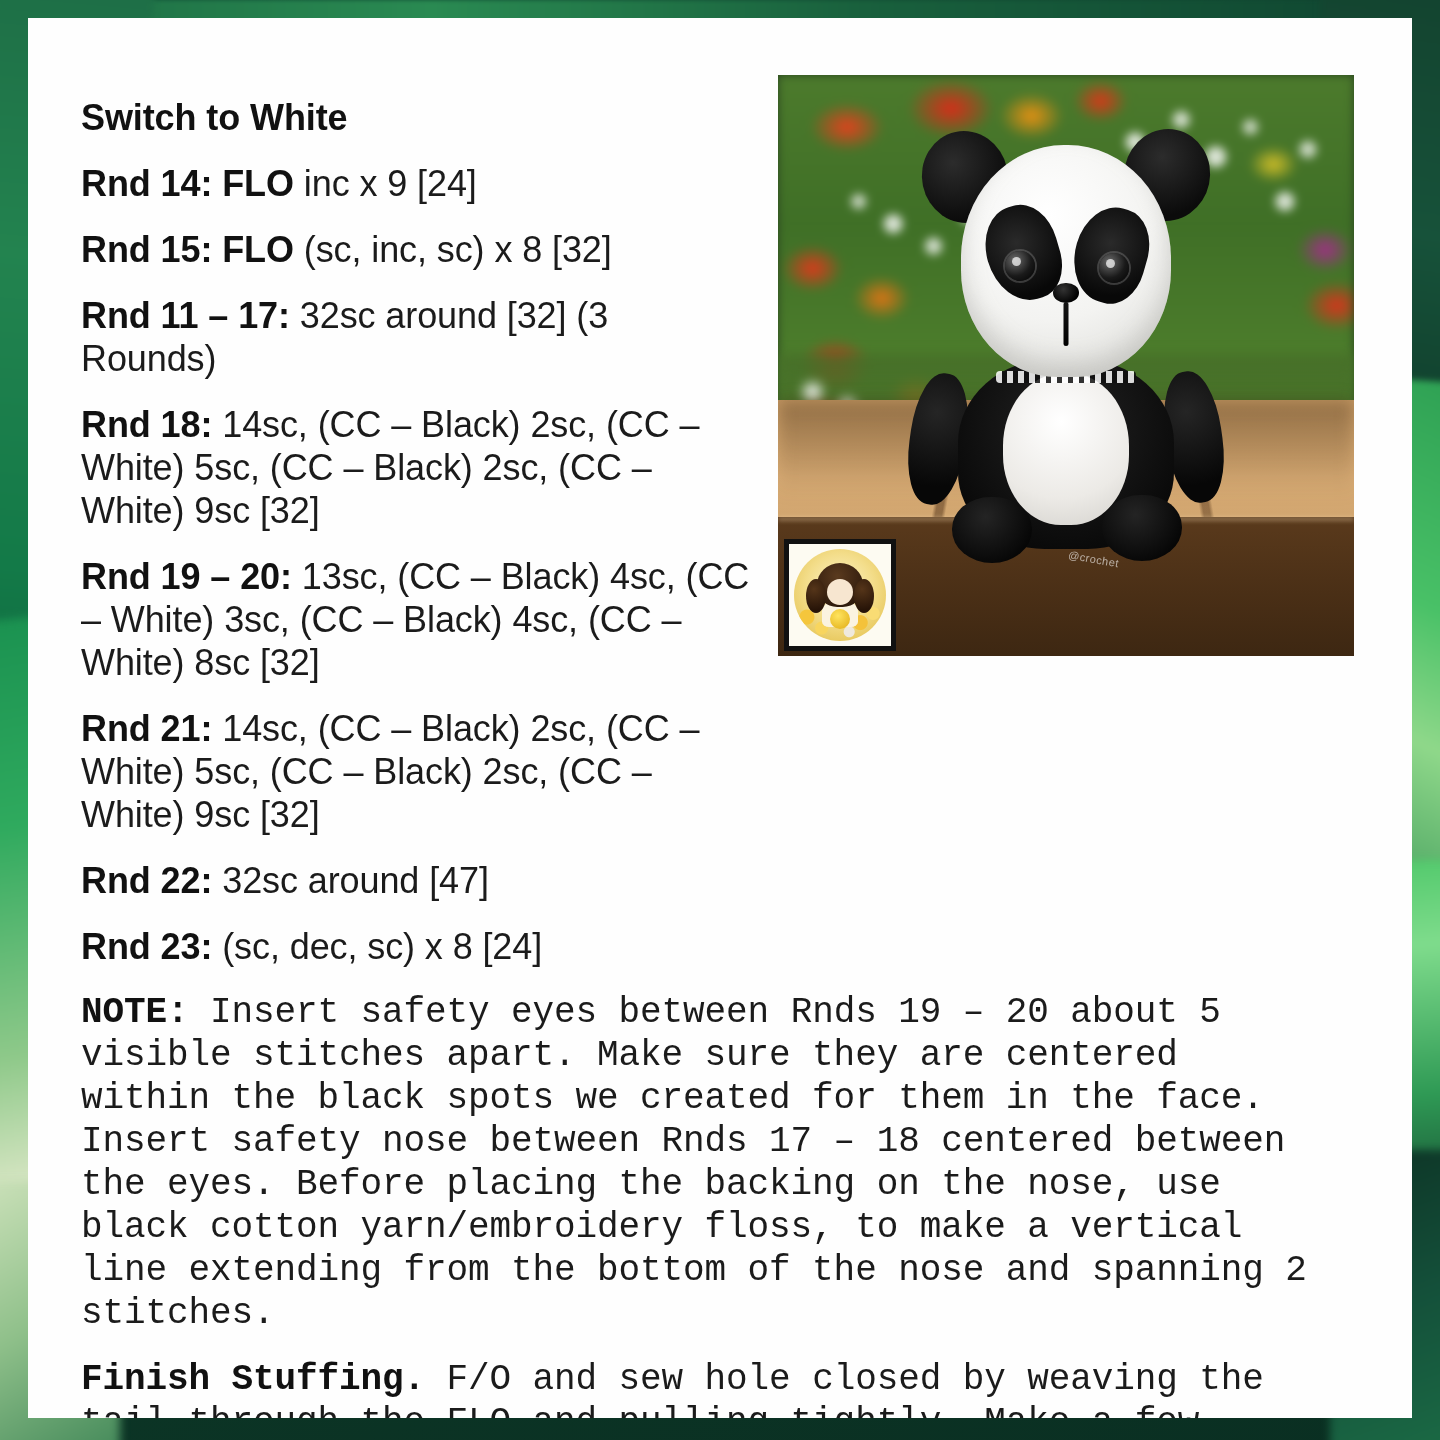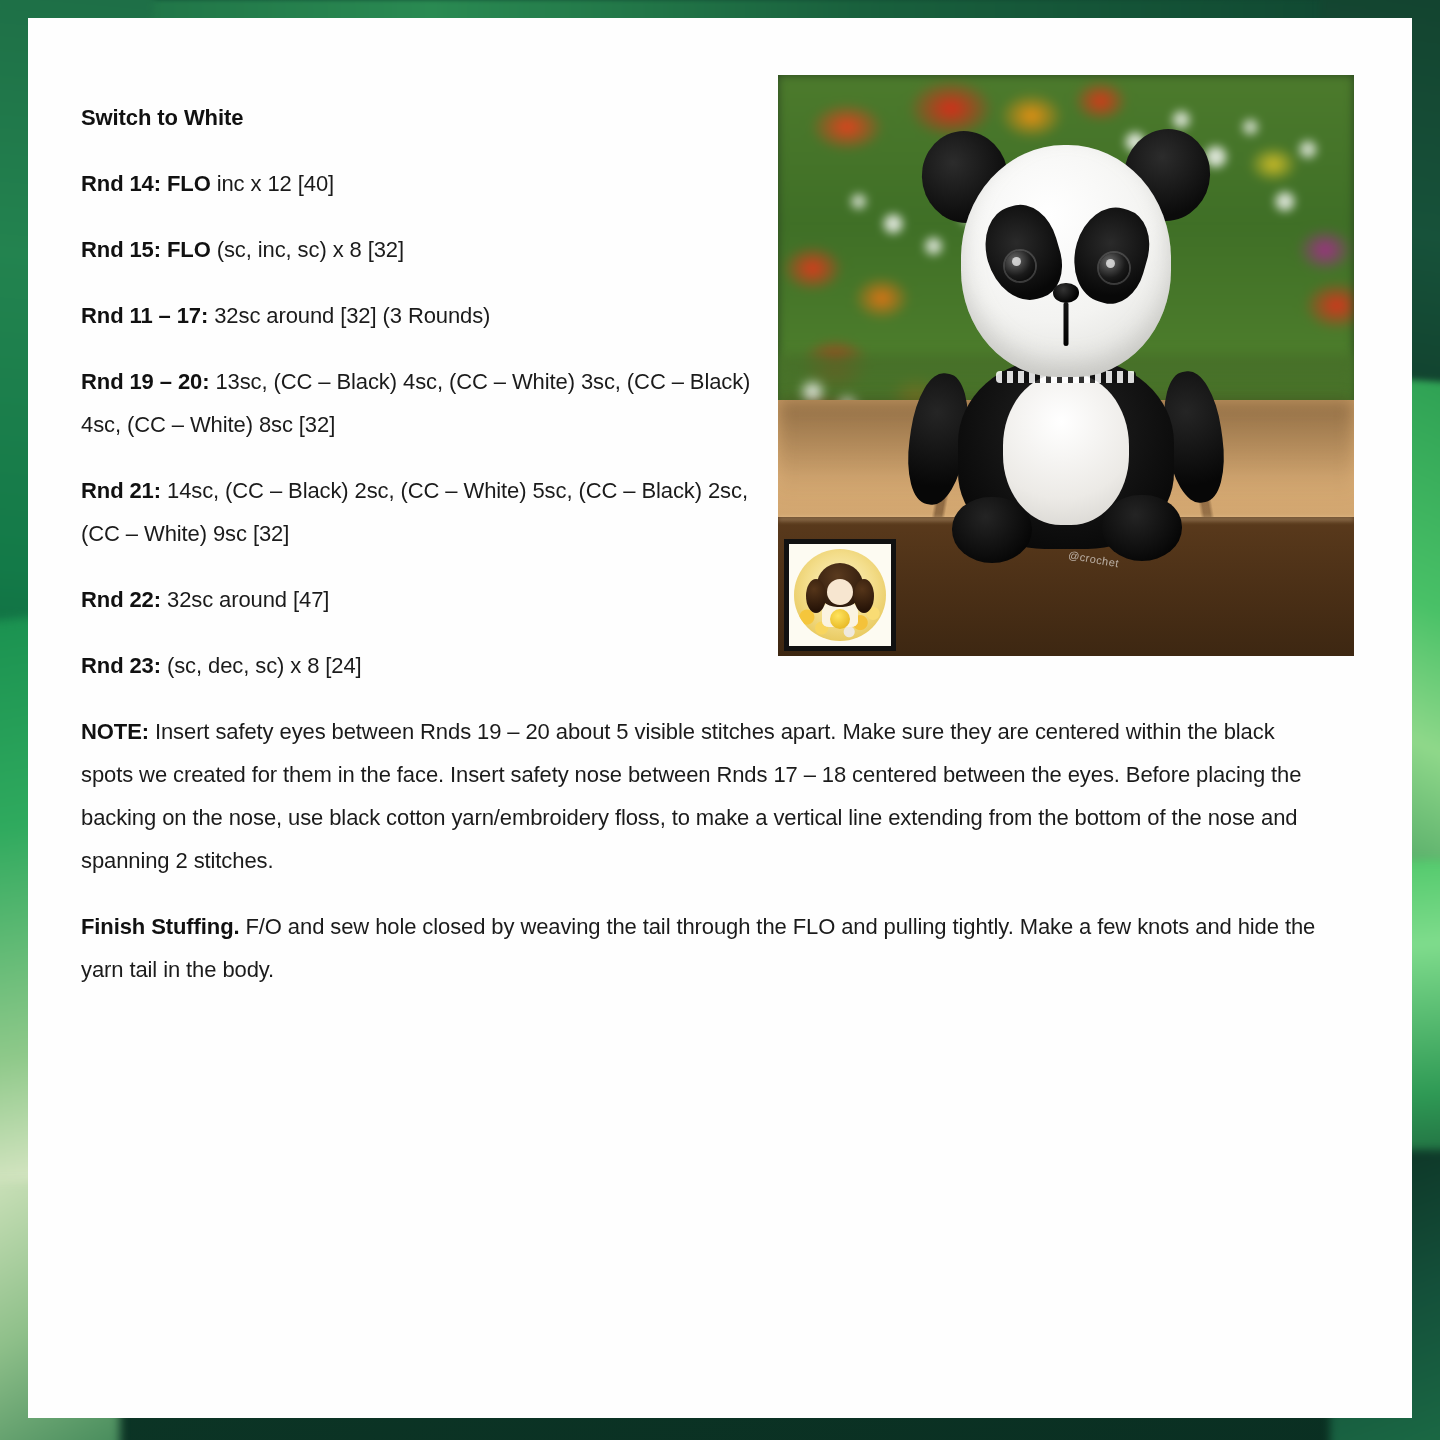--- a/index.html
+++ b/index.html
@@ -70,29 +70,29 @@
   }
 
   .content {
     position:absolute;
     left:53px; top:78px;
     width:1270px;
   }
 
   
   .para {
-    font-size:22px;
+    font-size:36px;
     line-height:43px;
     color:#1b1b1b;
     margin-bottom:23px;
     letter-spacing:-0.1px;
   }
   .para b { font-weight:700; color:#111; }
   .narrow { width:672px; }
-  .wide   { width:1245px; }
+  .wide   { width:1245px;font-family:Liberation Mono, monospace; }
 
   
   .photo-wrap {
     position:absolute;
     left:750px; top:57px;
     width:576px; height:581px;
     z-index:5;
     overflow:hidden;
     background:#2a4520;
   }
@@ -359,31 +359,34 @@
     </div>
   </div>
 
   <div class="content">
 
     <p class="para narrow">
       <b>Switch to White</b>
     </p>
 
     <p class="para narrow">
-      <b>Rnd 14:</b><b> FLO</b><span> inc x 12 [40]</span>
+      <b>Rnd 14:</b><b> FLO</b><span> inc x 9 [24]</span>
     </p>
 
     <p class="para narrow">
       <b>Rnd 15:</b><b> FLO</b><span> (sc, inc, sc) x 8 [32]</span>
     </p>
 
     <p class="para narrow">
       <b>Rnd 11 – 17:</b><span> 32sc around [32] (3 Rounds)</span>
     </p>
 
+    <p class="para narrow">
+      <b>Rnd 18:</b><span> 14sc, (CC – Black) 2sc, (CC – White) 5sc, (CC – Black) 2sc, (CC – White) 9sc [32]</span>
+    </p>
 
     <p class="para narrow">
       <b>Rnd 19 – 20:</b><span> 13sc, (CC – Black) 4sc, (CC – White) 3sc, (CC – Black) 4sc, (CC – White) 8sc [32]</span>
     </p>
 
     <p class="para narrow">
       <b>Rnd 21:</b><span> 14sc, (CC – Black) 2sc, (CC – White) 5sc, (CC – Black) 2sc, (CC – White) 9sc [32]</span>
     </p>
 
     <p class="para narrow">

